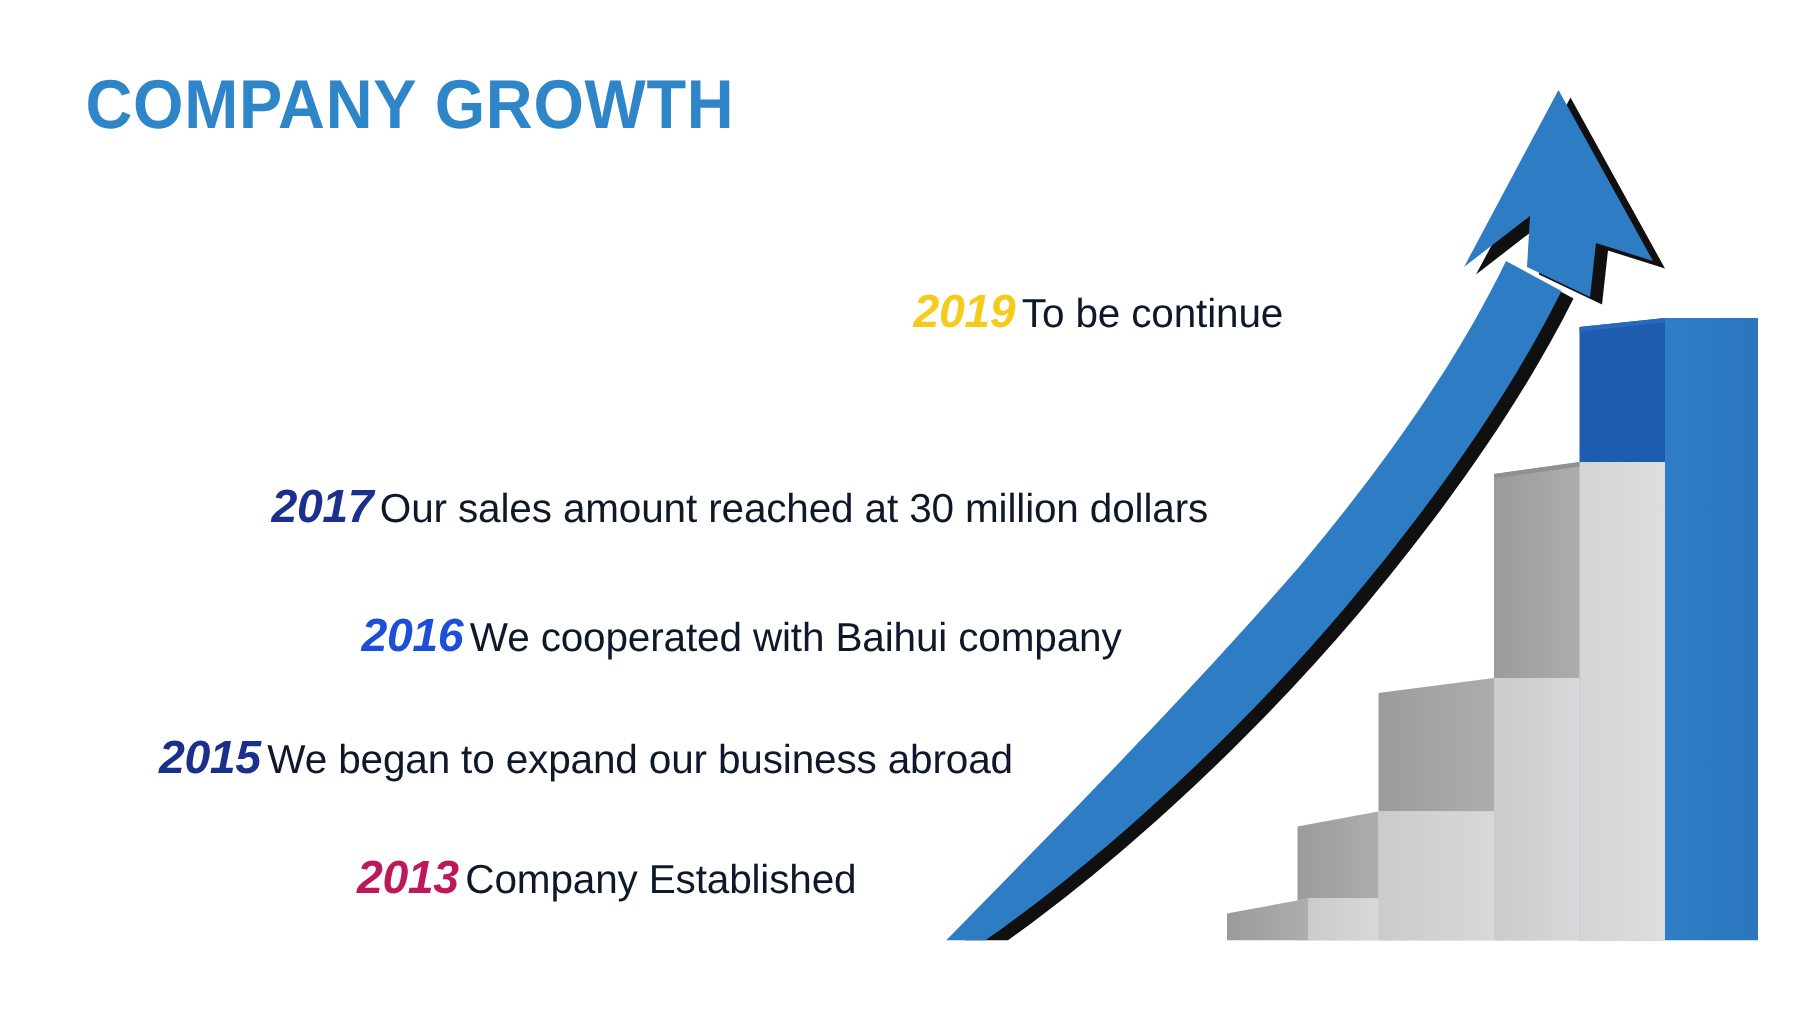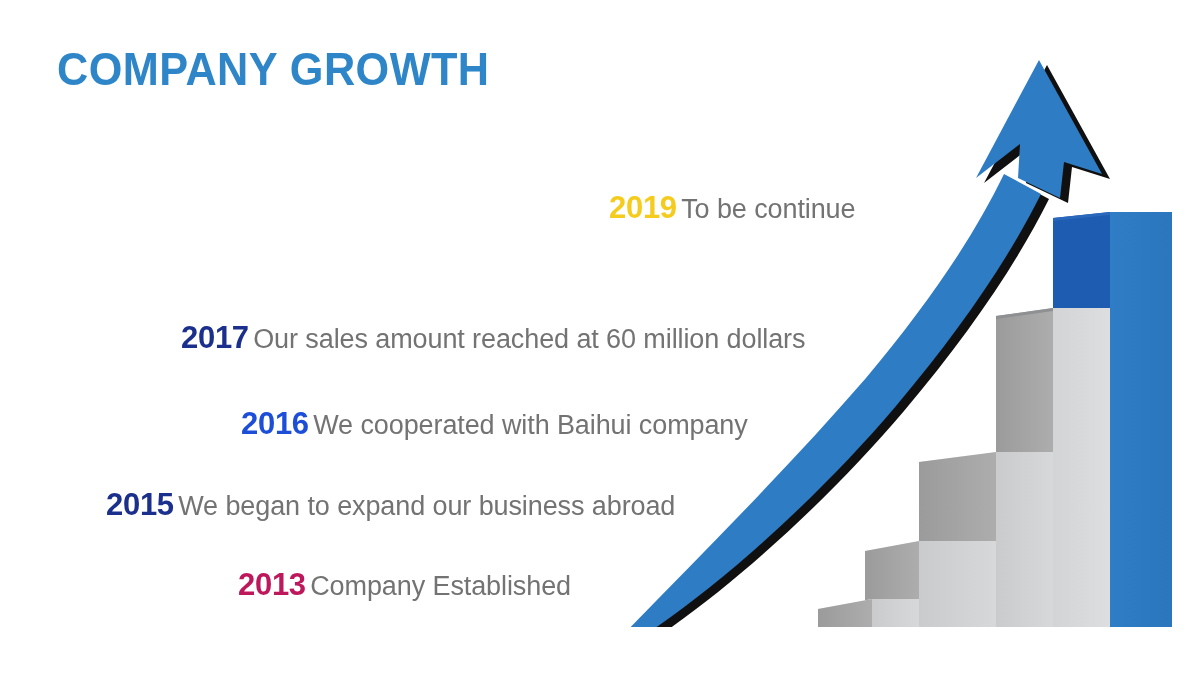--- a/index.html
+++ b/index.html
@@ -46,25 +46,26 @@
   .milestone {
     position: absolute;
     white-space: nowrap;
     line-height: 1;
   }
   .m-year {
     font-family: "Liberation Sans", sans-serif;
     font-weight: bold;
     font-size: 31px;
     letter-spacing: -0.3px;
+    font-style: italic;
   }
   .m-text {
     font-family: "Liberation Sans", sans-serif;
     font-size: 27px;
-    color: #737373;
+    color: #0f172a;
     letter-spacing: -0.1px;
   }
 
   
   #graphic {
     position: absolute;
     left: 600px;
     top: 40px;
     width: 600px;
     height: 620px;
@@ -83,21 +84,21 @@
   <div id="milestones">
 
     <div class="milestone" style="left:609px; top:192px;">
       <span class="m-year" style="color:#f5cc1e;">2019</span>
       <span class="m-text">To be continue</span>
     </div>
 
 
     <div class="milestone" style="left:181px; top:322px;">
       <span class="m-year" style="color:#1b2f8c;">2017</span>
-      <span class="m-text">Our sales amount reached at 60 million dollars</span>
+      <span class="m-text">Our sales amount reached at 30 million dollars</span>
     </div>
 
     <div class="milestone" style="left:241px; top:408px;">
       <span class="m-year" style="color:#1d4ed8;">2016</span>
       <span class="m-text">We cooperated with Baihui company</span>
     </div>
 
     <div class="milestone" style="left:106px; top:489px;">
       <span class="m-year" style="color:#1b2f8c;">2015</span>
       <span class="m-text">We began to expand our business abroad</span>

